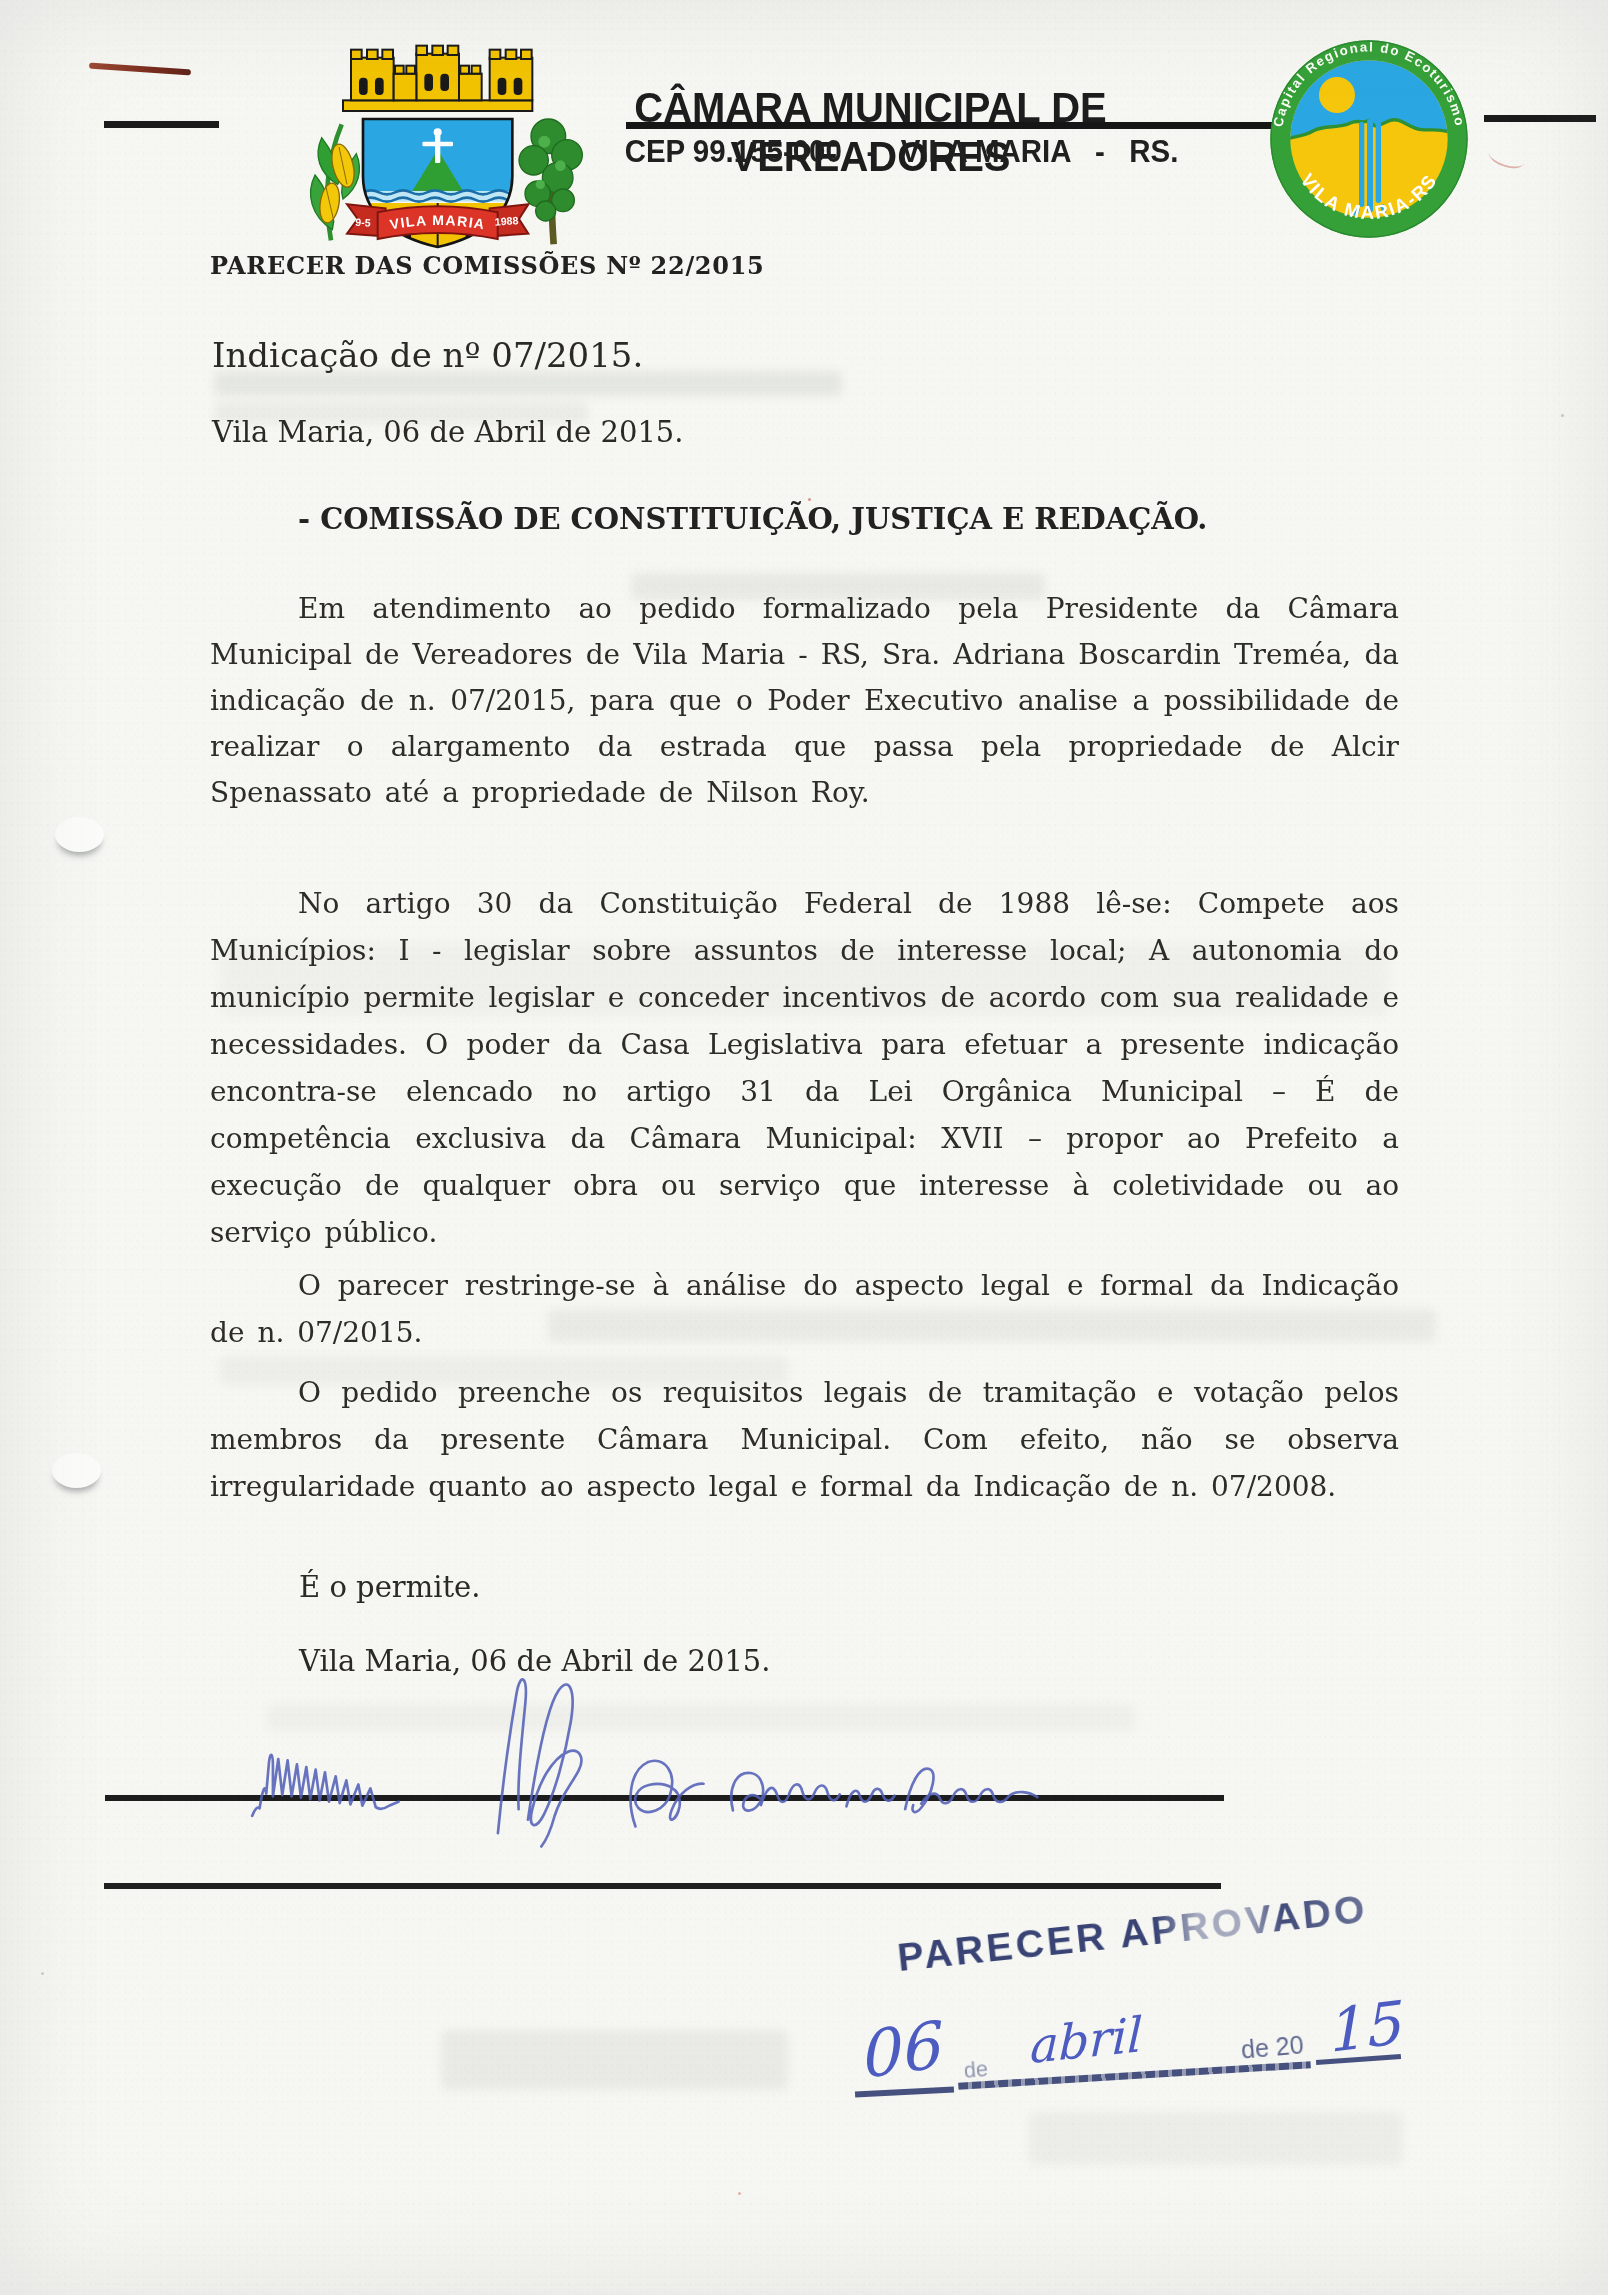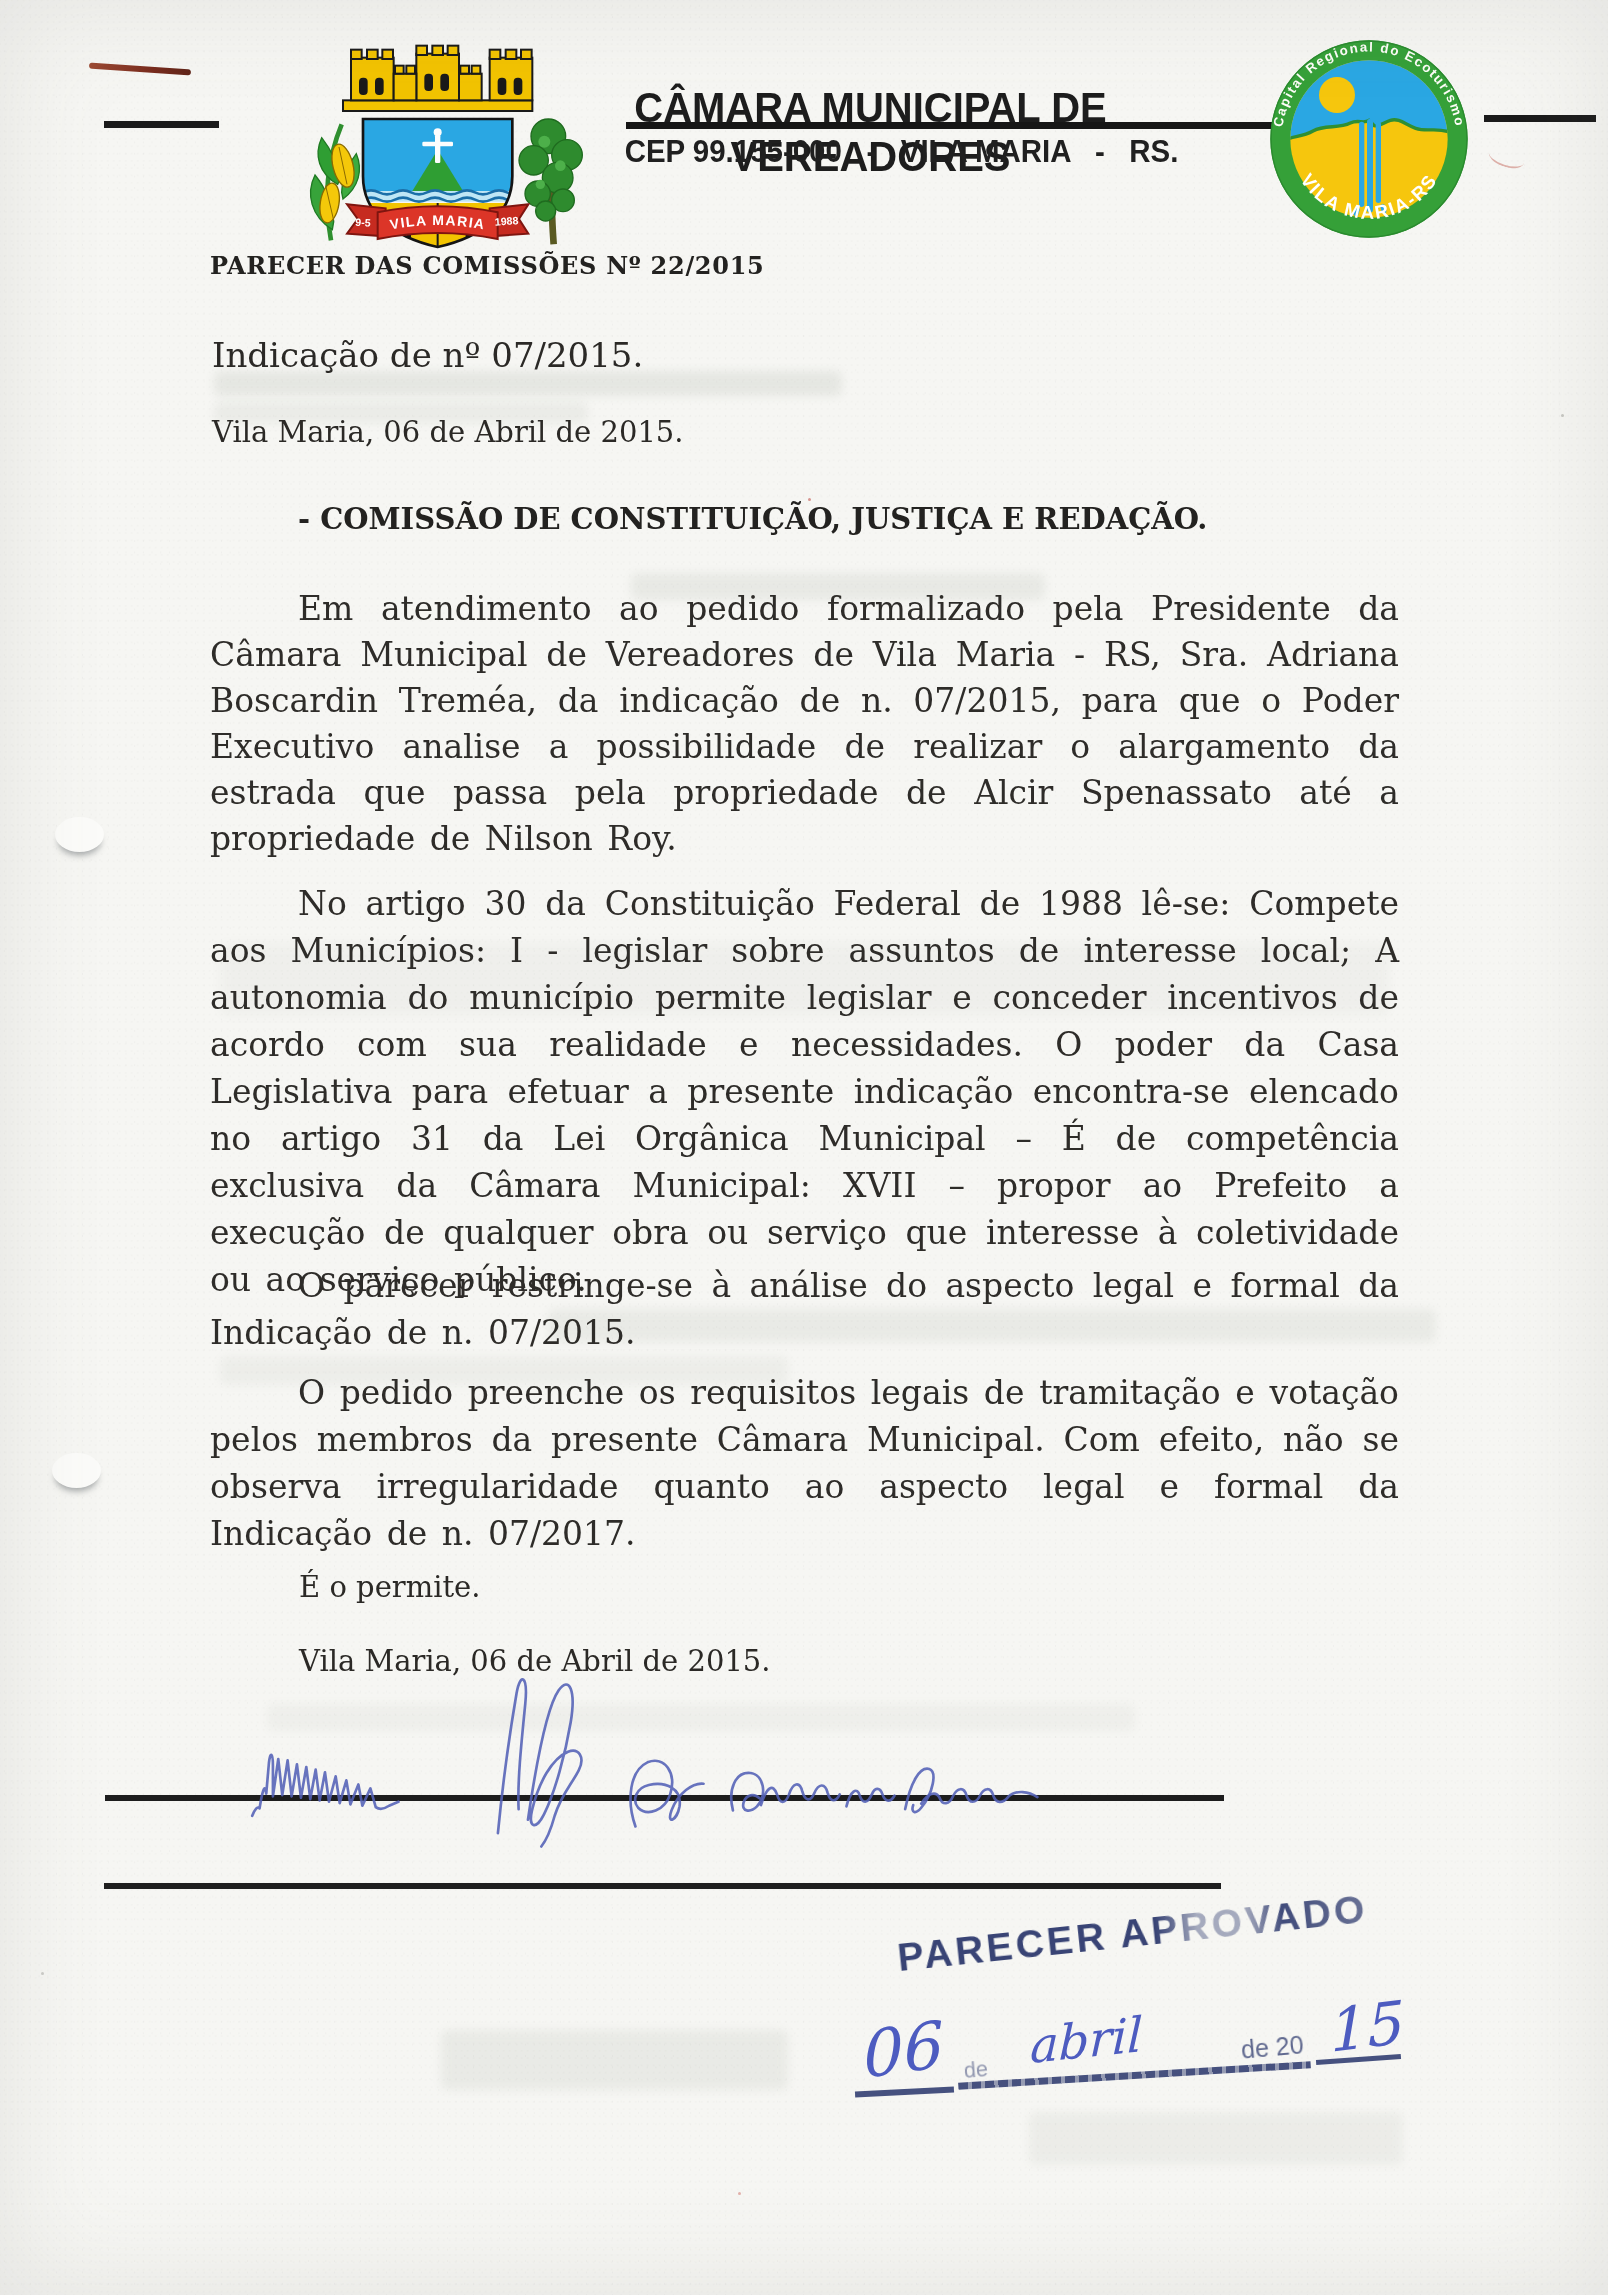--- a/index.html
+++ b/index.html
@@ -51,21 +51,21 @@
   .rib-c{font-size:21px;letter-spacing:2px;}
   .rib-s{font-size:16px;}
 
   
   .doc-title{left:210px;top:251px;font-size:24px;font-weight:bold;
     letter-spacing:0.7px;color:#232220;}
   .ref-line{left:212px;top:335px;font-size:34px;}
   .date-top{left:212px;top:415px;font-size:29px;}
   .committee{left:210px;top:502px;font-size:29px;font-weight:bold;
     padding-left:88px;color:#232220;text-align:center;}
-  .body-par{left:210px;width:1189px;font-size:33px;line-height:47px;
+  .body-par{left:210px;width:1189px;font-size:28px;line-height:47px;
     text-align:justify;text-indent:88px;margin:0;word-spacing:4px;color:#2e2c29;}
   .p1{top:586px;line-height:46px;}
   .p2{top:880px;}
   .p3{top:1262px;}
   .p4{top:1369px;}
   .closing{left:299px;top:1570px;font-size:29px;}
   .date-bottom{left:299px;top:1644px;font-size:29px;}
 
   
   .sig-rule-1{left:105px;top:1795px;width:1119px;height:6px;background:#1d1d1d;}
@@ -273,21 +273,21 @@
   <div class="abs cep-line">CEP 99.155-000   -   VILA MARIA   -   RS.</div>
 
   <div class="abs doc-title">PARECER DAS COMISSÕES Nº 22/2015</div>
   <div class="abs ref-line">Indicação de nº 07/2015.</div>
   <div class="abs date-top">Vila Maria, 06 de Abril de 2015.</div>
   <div class="abs committee">- COMISSÃO DE CONSTITUIÇÃO, JUSTIÇA E REDAÇÃO.</div>
 
   <p class="abs body-par p1">Em atendimento ao pedido formalizado pela Presidente da Câmara Municipal de Vereadores de Vila Maria - RS, Sra. Adriana Boscardin Treméa, da indicação de n. 07/2015, para que o Poder Executivo analise a possibilidade de realizar o alargamento da estrada que passa pela propriedade de Alcir Spenassato até a propriedade de Nilson Roy.</p>
   <p class="abs body-par p2">No artigo 30 da Constituição Federal de 1988 lê-se: Compete aos Municípios: I - legislar sobre assuntos de interesse local; A autonomia do município permite legislar e conceder incentivos de acordo com sua realidade e necessidades. O poder da Casa Legislativa para efetuar a presente indicação encontra-se elencado no artigo 31 da Lei Orgânica Municipal – É de competência exclusiva da Câmara Municipal: XVII – propor ao Prefeito a execução de qualquer obra ou serviço que interesse à coletividade ou ao serviço público.</p>
   <p class="abs body-par p3">O parecer restringe-se à análise do aspecto legal e formal da Indicação de n. 07/2015.</p>
-  <p class="abs body-par p4">O pedido preenche os requisitos legais de tramitação e votação pelos membros da presente Câmara Municipal. Com efeito, não se observa irregularidade quanto ao aspecto legal e formal da Indicação de n. 07/2017.</p>
+  <p class="abs body-par p4">O pedido preenche os requisitos legais de tramitação e votação pelos membros da presente Câmara Municipal. Com efeito, não se observa irregularidade quanto ao aspecto legal e formal da Indicação de n. 07/2008.</p>
 
   <div class="abs closing">É o permite.</div>
   <div class="abs date-bottom">Vila Maria, 06 de Abril de 2015.</div>
 
   <div class="abs sig-rule-1"></div>
   <div class="abs sig-rule-2"></div>
 
   <svg class="abs signatures" viewBox="0 0 1700 320">
     <path class="sig" d="M228,248 C232,238 236,233 239,237 C243,212 247,197 249,215 L253,169 C255,151 259,153 259,173 L259,219 L267,163 L273,217 L281,165 L287,219 L295,171 L301,221 L309,175 L315,223 L323,179 L329,225 L337,183 L343,227 L353,189 L359,229 L369,195 L375,231 L387,201 L393,233 L405,207 L413,235 Q421,241 433,233 L447,227"></path>
     <path class="sig" d="M596,274 C602,212 614,122 624,64 C630,32 641,38 637,80 C631,140 625,198 627,238"></path>

